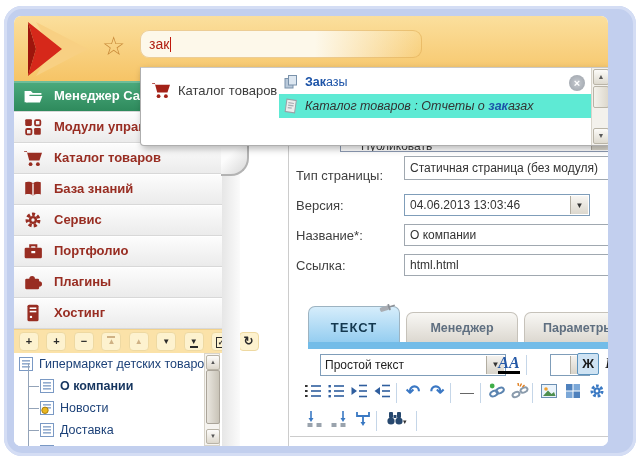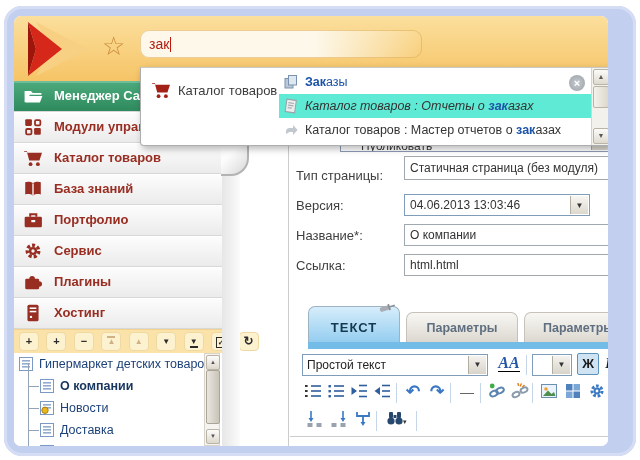--- a/index.html
+++ b/index.html
@@ -118,28 +118,28 @@
   .tab.t3{left:510px;top:296px;width:150px;height:30px;
        background:linear-gradient(#f8f7f4,#dcd8d0);border:1px solid #c6c2ba;border-bottom:none;
        color:#5f6f80;font-size:12.5px;text-align:left;padding:8px 0 0 18px;}
   .bluebar{position:absolute;left:294px;right:0;top:326px;height:7px;background:#73bce8;z-index:3;}
   .pin{position:absolute;left:362px;top:286px;z-index:4;}
 
   
   .ed{position:absolute;left:275px;top:333px;right:0;bottom:0;background:#fff;}
   .edline{position:absolute;left:1px;right:0;top:87px;height:1px;background:#ccc;}
   .eselect{position:absolute;background:#fff;border:1px solid #7f9db9;box-sizing:border-box;
-           font-size:12px;color:#222;padding-left:4px;line-height:20px;cursor:pointer;}
+           font-size:12px;color:#222;padding-left:4px;line-height:20px;cursor:pointer;margin-left:18px;}
   .eselect .arr{position:absolute;right:1px;top:1px;bottom:1px;width:17px;
            background:linear-gradient(#f4f2ee,#d8d4ca);border-left:1px solid #b2ada1;
            font-size:8px;color:#333;text-align:center;line-height:18px;}
   .esep{position:absolute;width:1px;height:20px;background:#c5d6e8;}
   .ebtn{position:absolute;width:22px;height:22px;text-align:center;cursor:pointer;}
   .fontsz{font-family:"Liberation Serif",serif;color:#2458a6;font-weight:bold;font-style:italic;
-          font-size:16px;border-bottom:1px solid #000000;line-height:18px;}
+          font-size:16px;border-bottom:3px solid #000000;line-height:18px;}
   .bold-btn{background:#cfe3f3;border:1px solid #5c93bd;border-radius:2px;box-sizing:border-box;
             font-weight:bold;font-size:13px;line-height:20px;color:#1a1a1a;}
   .ital-btn{font-family:"Liberation Serif",serif;font-weight:bold;font-style:italic;font-size:14px;
             line-height:22px;color:#1a1a1a;}
   .uglyph{font-size:17px;font-weight:bold;color:#3b78c4;line-height:20px;}
   .hrglyph{font-size:14px;color:#666;line-height:20px;}
 </style>
 </head>
 <body>
 
@@ -180,26 +180,20 @@
           <svg width="16" height="16" viewBox="0 0 16 16">
             <g transform="rotate(8 8 8)">
                 <rect x="3" y="1.8" width="9.5" height="12.5" fill="#ececec" stroke="#9aa0a6"></rect>
             <rect x="5" y="4.5" width="5.5" height="1.1" fill="#a7adb3"></rect>
                 <rect x="5" y="7" width="5.5" height="1.1" fill="#a7adb3"></rect>
             <rect x="5" y="9.5" width="4" height="1.1" fill="#a7adb3"></rect>
               </g>
           </svg>
           <span><span>Каталог товаров : Отчеты о </span><span class="s-hl">зак</span><span>азах</span></span>
         </div>
-        <div class="srow">
-          <svg width="16" height="16" viewBox="0 0 16 16">
-            <path d="M3 12V9.4C3 7.6 4.5 6 6.4 6H10V3l4.6 5L10 13v-3H6.4" fill="#c2c8cf"></path>
-          </svg>
-          <span><span>Каталог товаров : Мастер отчетов о </span><span class="s-hl">зак</span><span>азах</span></span>
-        </div>
       </div>
       <div class="sclose">×</div>
       <div class="sscroll">
         <div class="sbtn" style="top:1px;">▲</div>
         <div class="sthumb"></div>
         <div class="sbtn" style="bottom:1px;">▼</div>
       </div>
     </div>
 
     <div class="sidebar">
@@ -230,32 +224,32 @@
       </div>
       <div class="sitem">
         <svg class="micon" viewBox="0 0 18 18">
           <path d="M9 3.8C7 2.3 3.5 2.3 2 3V14c2-.7 5-.5 7 .9 2-1.4 5-1.6 7-.9V3c-1.5-.7-5-.7-7 .8z"></path>
           <path d="M9 4v10.5" stroke="#fff" stroke-width="1.2"></path>
         </svg>
         <span class="lbl">База знаний</span>
       </div>
       <div class="sitem">
         <svg class="micon" viewBox="0 0 18 18">
+          <circle cx="9" cy="9" r="5.2" fill="none" stroke="#982d22" stroke-width="3" stroke-dasharray="2.7 1.9"></circle>
+          <circle cx="9" cy="9" r="2.6" fill="none" stroke="#982d22" stroke-width="2.2"></circle>
+        </svg>
+        <span class="lbl">Сервис</span>
+      </div>
+      <div class="sitem">
+        <svg class="micon" viewBox="0 0 18 18">
           <rect x="1.5" y="6" width="15.5" height="9.5" rx="1.2"></rect>
           <path d="M6.5 6V3.8h5.5V6" fill="none" stroke="#982d22" stroke-width="1.8"></path>
           <rect x="7.5" y="9" width="3.5" height="2" fill="#fff"></rect>
         </svg>
         <span class="lbl">Портфолио</span>
-      </div>
-      <div class="sitem">
-        <svg class="micon" viewBox="0 0 18 18">
-          <circle cx="9" cy="9" r="5.2" fill="none" stroke="#982d22" stroke-width="3" stroke-dasharray="2.7 1.9"></circle>
-          <circle cx="9" cy="9" r="2.6" fill="none" stroke="#982d22" stroke-width="2.2"></circle>
-        </svg>
-        <span class="lbl">Сервис</span>
       </div>
       <div class="sitem">
         <svg class="micon" viewBox="0 0 18 18">
           <rect x="2" y="6" width="12.5" height="9.5" rx="1.2"></rect>
           <circle cx="8.2" cy="6" r="2.5"></circle>
             <circle cx="14.6" cy="10.8" r="2.5"></circle>
         </svg>
         <span class="lbl">Плагины</span>
       </div>
       <div class="sitem">
@@ -361,21 +355,21 @@
     <div class="ffield" style="top:238px;width:212px;height:22px;line-height:20px;">html.html</div>
 
     <div class="tab active">ТЕКСТ</div>
     <svg class="pin" width="20" height="14" viewBox="0 0 20 14">
       <g transform="rotate(-18 10 7)">
         <rect x="4" y="4" width="9" height="4.5" rx="1.5" fill="#a9adb3"></rect>
         <rect x="12.5" y="3" width="2" height="6.5" rx="1" fill="#8d9197"></rect>
         <rect x="14.5" y="5.4" width="5" height="1.6" fill="#8d9197"></rect>
       </g>
     </svg>
-    <div class="tab t2">Параметры</div>
+    <div class="tab t2">Менеджер</div>
     <div class="tab t3">Параметры и</div>
     <div class="bluebar"></div>
 
     <div class="ed">
 
       <div class="eselect" style="left:13px;top:5px;width:186px;height:22px;">
         <span>Простой текст</span>
         <div class="arr">▼</div>
       </div>
       <span class="ebtn" style="left:209px;top:5px;"><span class="fontsz">АА</span></span>

